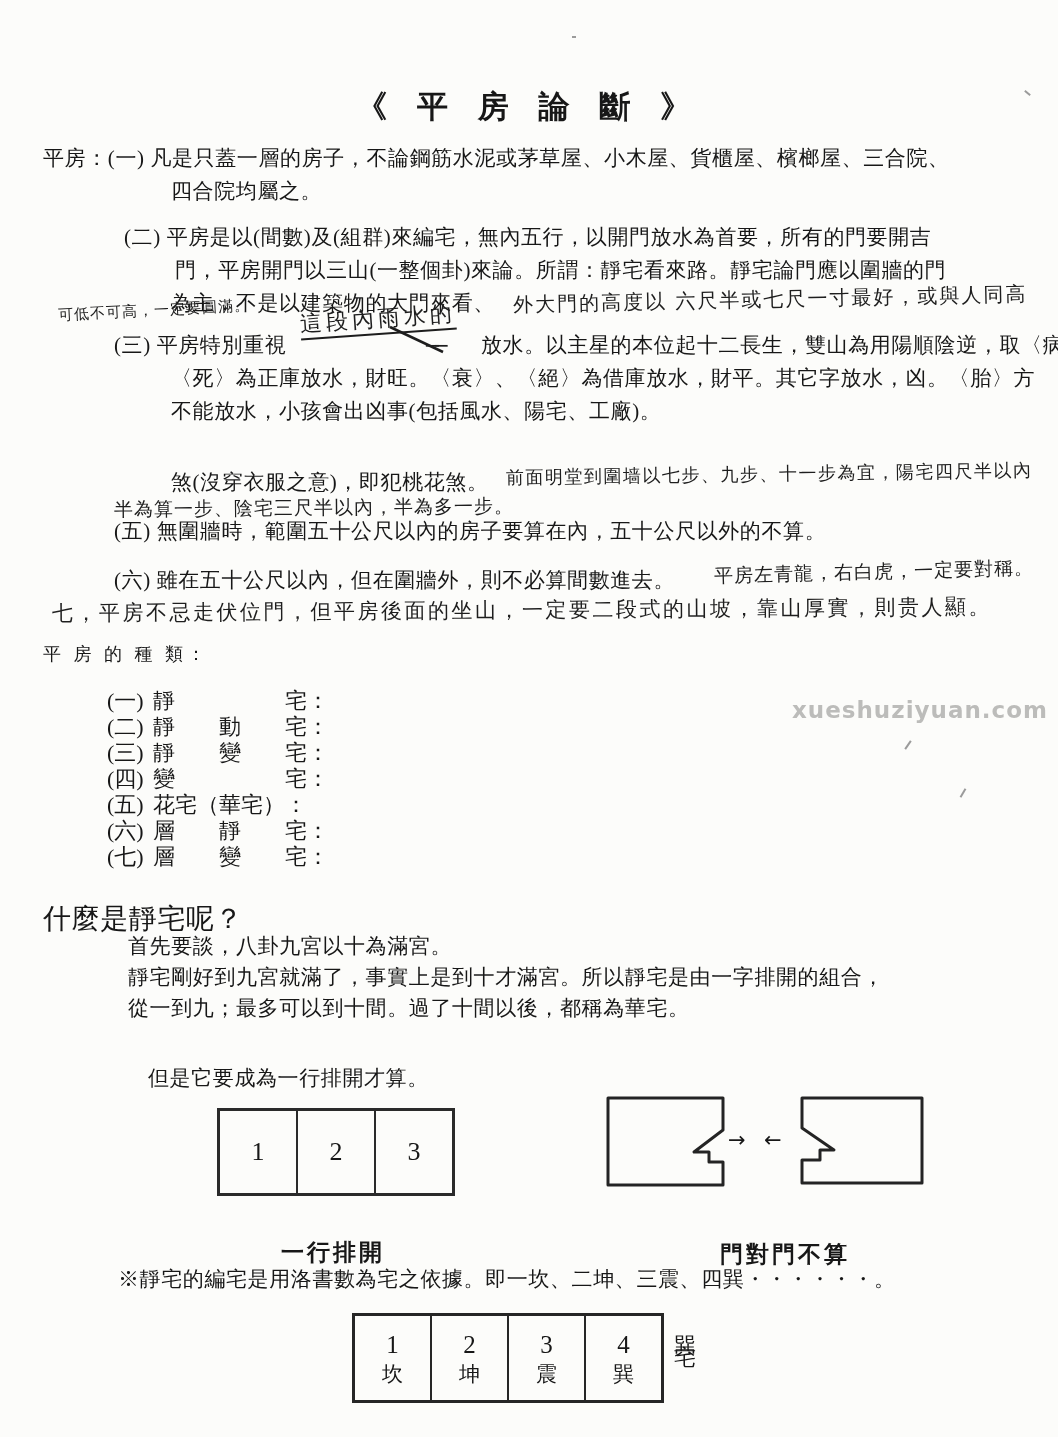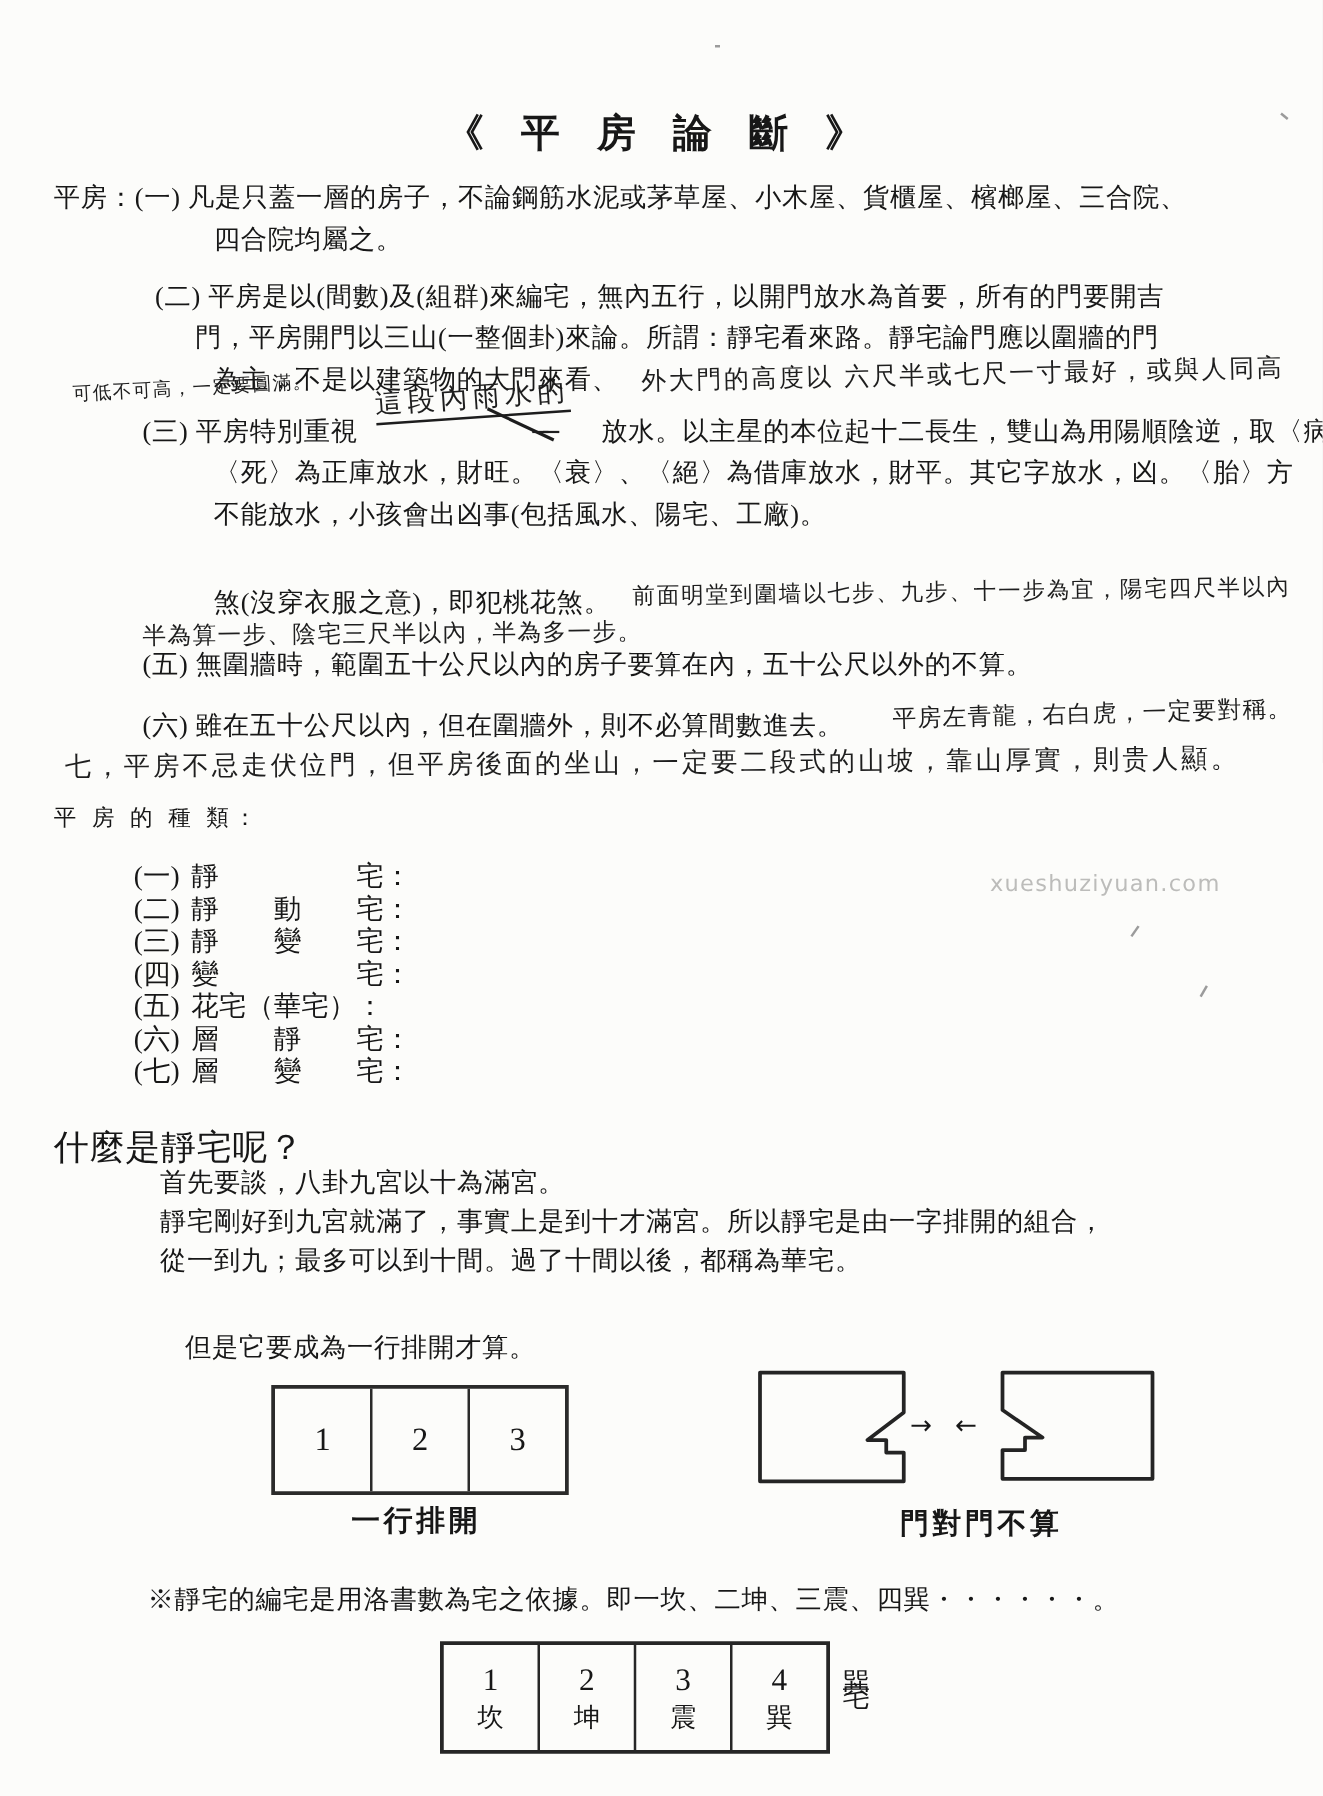--- a/index.html
+++ b/index.html
@@ -1,30 +1,30 @@
 <!DOCTYPE html>
 <html><head>
 <meta charset="utf-8">
 <style>
   html,body{margin:0;padding:0;}
   body{background:#e8e8e6;font-family:"Liberation Serif","DejaVu Serif",serif;}
   .page{position:relative;width:1058px;height:1437px;margin:0 auto;background:#fcfcfa;overflow:hidden;color:#171717;}
   .ln{position:absolute;white-space:nowrap;font-size:21px;letter-spacing:0.6px;line-height:1.2;}
   .title{position:absolute;left:0;top:86px;width:100%;text-align:center;font-size:31px;font-weight:bold;letter-spacing:11px;}
   .hw{font-family:"DejaVu Sans",sans-serif;color:#1e1e1e;}
-  .wm{position:absolute;left:792px;top:697px;font-family:"DejaVu Sans",sans-serif;font-size:18px;color:#bcbcba;letter-spacing:1px;}
+  .wm{position:absolute;left:792px;top:697px;font-family:"DejaVu Sans",sans-serif;font-size:23px;color:#bcbcba;letter-spacing:1px;font-weight:bold;}
   .heading{letter-spacing:4px;font-size:18px;}
   .typelist{position:absolute;left:107px;top:688px;font-size:22px;}
   .typerow{height:26px;line-height:26px;display:flex;}
   .typerow .num{width:46px;}
   .whatq{font-size:28px;}
   .tbl3{position:absolute;left:217px;top:1108px;width:232px;height:82px;display:flex;border:3px solid #2a2a2a;background:transparent;}
   .tbl3 .cell{flex:1;display:flex;align-items:center;justify-content:center;font-size:26px;border-left:2.5px solid #2a2a2a;}
   .tbl3 .cell:first-child{border-left:none;}
-  .caption{position:absolute;font-size:23px;font-weight:600;letter-spacing:3px;}
+  .caption{position:absolute;font-size:23px;font-weight:600;letter-spacing:3px;margin-top:36px;}
   .luoshu{position:absolute;left:352px;top:1313px;width:306px;height:84px;display:flex;border:3px solid #262626;}
   .luoshu .cell{flex:1;display:flex;flex-direction:column;align-items:center;justify-content:center;border-left:2.5px solid #262626;}
   .luoshu .cell:first-child{border-left:none;}
   .luoshu .num{font-size:25px;line-height:1;}
   .luoshu .gua{font-size:21px;line-height:1;margin-top:7px;}
   .sidelabel{position:absolute;left:670px;top:1318px;writing-mode:vertical-rl;font-size:22px;letter-spacing:9px;}
   .arrow{position:absolute;font-size:21px;font-family:"DejaVu Sans",sans-serif;}
   .overlay{position:absolute;left:0;top:0;pointer-events:none;}
   .speck{position:absolute;background:none;border-top:2px solid #9b9b9b;width:7px;}
 </style>
@@ -38,21 +38,21 @@
   </svg>
 
   <div class="wm">xueshuziyuan.com</div>
 
   <div class="title">《 平  房  論  斷 》</div>
 
   <div class="ln" style="left:43px;top:146px">平房：(一) 凡是只蓋一層的房子，不論鋼筋水泥或茅草屋、小木屋、貨櫃屋、檳榔屋、三合院、</div>
   <div class="ln" style="left:171px;top:179px">四合院均屬之。</div>
 
   <div class="ln" style="left:124px;top:225px">(二) 平房是以(間數)及(組群)來編宅，無內五行，以開門放水為首要，所有的門要開吉</div>
-  <div class="ln" style="left:156px;top:258px">門，平房開門以三山(一整個卦)來論。所謂：靜宅看來路。靜宅論門應以圍牆的門</div>
+  <div class="ln" style="left:175px;top:258px">門，平房開門以三山(一整個卦)來論。所謂：靜宅看來路。靜宅論門應以圍牆的門</div>
   <div class="ln" style="left:171px;top:291px">為主，不是以建築物的大門來看、</div>
   <div class="ln hw" style="left:513px;top:287px;font-size:20px;letter-spacing:2px;transform:rotate(-1.2deg)">外大門的高度以 六尺半或七尺一寸最好，或與人同高</div>
 
   <div class="ln hw" style="left:58px;top:301px;font-size:15px;letter-spacing:1px;transform:rotate(-3deg)">可低不可高，一定要圓滿。</div>
   <div class="ln hw" style="left:300px;top:306px;font-size:22px;letter-spacing:4px;transform:rotate(-4deg);border-bottom:2.5px solid #1d1d1d;padding-bottom:1px">這段內雨水的</div>
 
   <div class="ln" style="left:114px;top:333px">(三) 平房特別重視</div>
   <div class="ln hw" style="left:426px;top:334px;letter-spacing:-4px">──</div>
   <div class="ln" style="left:481px;top:333px">放水。以主星的本位起十二長生，雙山為用陽順陰逆，取〈病〉、</div>
   <div class="ln" style="left:171px;top:366px">〈死〉為正庫放水，財旺。〈衰〉、〈絕〉為借庫放水，財平。其它字放水，凶。〈胎〉方</div>

